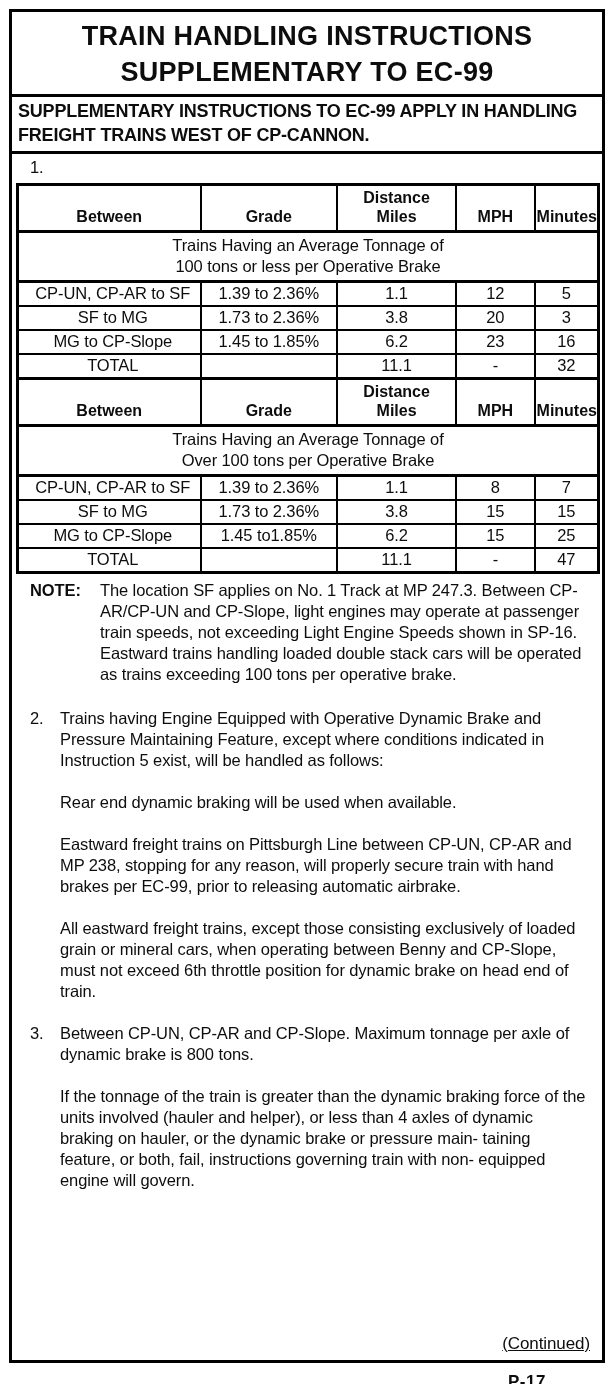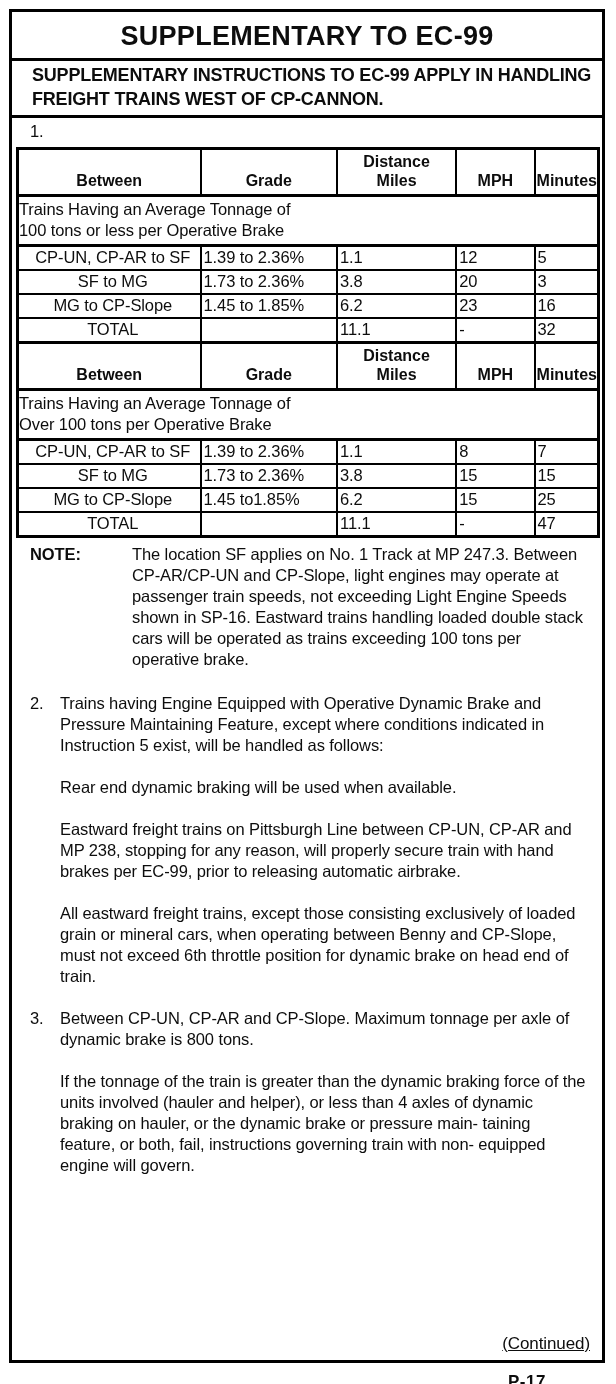--- a/index.html
+++ b/index.html
@@ -28,21 +28,21 @@
     letter-spacing: 0.3px;
     padding: 6px 4px 4px 4px;
     border-bottom: 3px solid #000;
   }
   
   .subtitle-block {
     font-weight: bold;
     font-size: 18px;
     line-height: 24px;
     letter-spacing: -0.2px;
-    padding: 2px 10px 4px 20px;
+    padding: 2px 10px 4px 6px;
     border-bottom: 3px solid #000;
   }
   
   .hang { display: flex; }
   .hang .num { flex: 0 0 30px; }
   .hang .htext { flex: 1 1 auto; }
   .body-text { font-size: 16.5px; line-height: 21px; letter-spacing: -0.1px; }
   .item1-block { padding: 3px 14px 5px 18px; }
   
   table.speed-table {
@@ -61,33 +61,34 @@
     text-align: center;
     border: 2px solid #000;
     border-bottom: 3px solid #000;
     padding: 2px 1px 4px 1px;
     height: 45px;
     margin-left: 29px;
   }
   .speed-table td {
     border: 2px solid #000;
     font-size: 16.5px;
+    text-align: center;
     padding: 1px 2px 2px 2px;
     height: 23px;
     letter-spacing: -0.1px;
   }
   .speed-table td.subhead-cell {
     font-size: 16.5px;
     line-height: 21px;
     padding: 2px 0 3px 0;
     border-bottom: 3px solid #000;
   }
   .speed-table td.c0 { text-align: center; padding-left: 9px; }
   
-  .note-block { display: flex; padding: 6px 14px 2px 18px; gap: 32px; }
+  .note-block { display: flex; padding: 6px 14px 2px 18px; }
   .note-label { flex: 0 0 70px; font-weight: bold; }
   .note-text { flex: 1 1 auto; }
   
   .section-block { padding: 0 14px 0 18px; margin-top: 21px; }
   .para { margin-top: 21px; }
   
   .continued {
     position: absolute;
     right: 12px; bottom: 6px;
     font-size: 17px;
@@ -101,20 +102,21 @@
     font-weight: bold;
     letter-spacing: 0.5px;
   }
 </style>
 </head>
 <body>
 
 <div class="doc-box">
 
   <div class="title-block">
+    <div>TRAIN HANDLING INSTRUCTIONS</div>
     <div>SUPPLEMENTARY TO EC-99</div>
   </div>
 
   <div class="subtitle-block">SUPPLEMENTARY INSTRUCTIONS TO EC-99 APPLY IN HANDLING FREIGHT TRAINS WEST OF CP-CANNON.</div>
 
   <div class="item1-block body-text hang">
     <span class="num">1.</span>
   </div>
 
   <table class="speed-table first">

